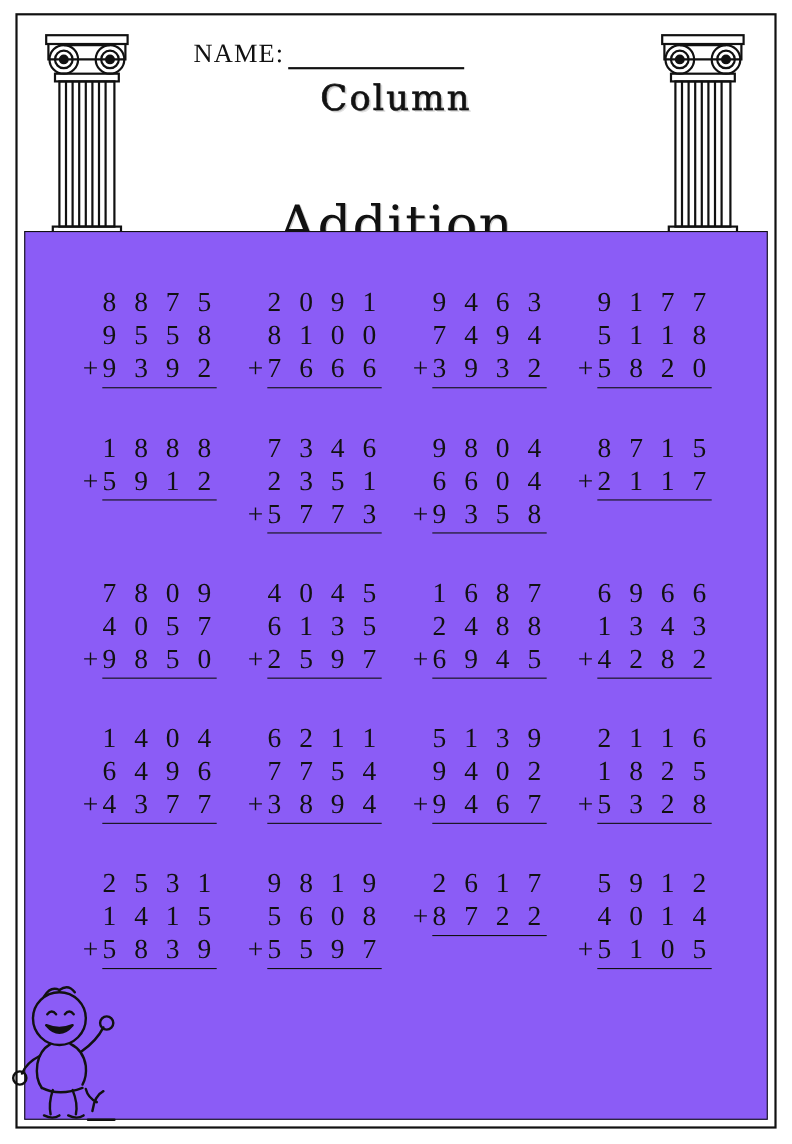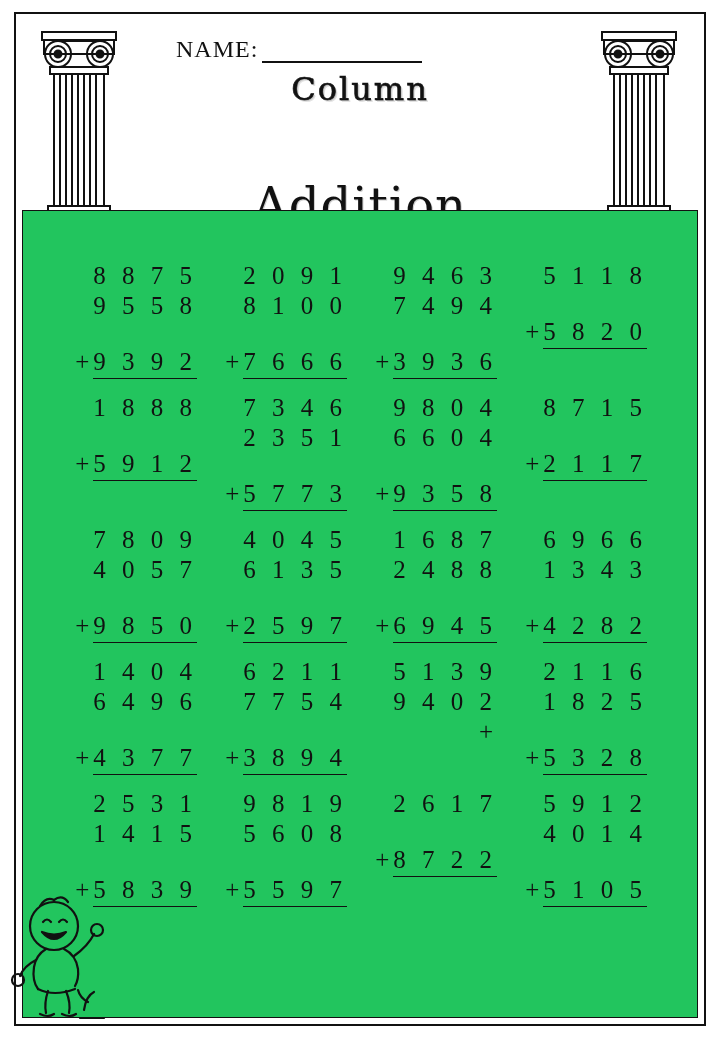--- a/index.html
+++ b/index.html
@@ -98,21 +98,21 @@
 
   
   .inner-frame {
     position: absolute;
     left: 22px;
     top: 210px;
     width: 676px;
     height: 808px;
     border: 1.5px solid #111;
     box-sizing: border-box;
-    background: #22c55e;
+    background: #8b5cf6;
   }
 
   .grid {
     position: absolute;
     left: 42px;
     top: 50px;
     width: 600px;
     display: grid;
     grid-template-columns: repeat(4, 150px);
     grid-auto-rows: 132px;
@@ -148,21 +148,20 @@
     font-size: 25px;
     color: #111;
     line-height: 30px;
     margin-right: 4px;
     padding-bottom: 2px;
   }
 
   .underlined {
     border-bottom: 1.5px solid #111;
     padding-bottom: 1px;
-    margin-top: 26px;
   }
   .mascot {
     position: absolute;
     left: 10px;
     top: 890px;
     width: 110px;
     height: 130px;
   }
 </style>
 </head>
@@ -257,24 +256,25 @@
         <div class="addend-row">
           <span class="plus">+</span>
           <span class="digits underlined">7 6 6 6</span>
         </div>
       </div>
       <div class="problem">
         <div class="digits">9 4 6 3</div>
         <div class="digits">7 4 9 4</div>
         <div class="addend-row">
           <span class="plus">+</span>
-          <span class="digits underlined">3 9 3 6</span>
-        </div>
-      </div>
-      <div class="problem">
+          <span class="digits underlined">3 9 3 2</span>
+        </div>
+      </div>
+      <div class="problem">
+        <div class="digits">9 1 7 7</div>
         <div class="digits">5 1 1 8</div>
         <div class="addend-row">
           <span class="plus">+</span>
           <span class="digits underlined">5 8 2 0</span>
         </div>
       </div>
 
       <div class="problem">
         <div class="digits">1 8 8 8</div>
         <div class="addend-row">
@@ -353,20 +353,21 @@
         <div class="addend-row">
           <span class="plus">+</span>
           <span class="digits underlined">3 8 9 4</span>
         </div>
       </div>
       <div class="problem">
         <div class="digits">5 1 3 9</div>
         <div class="digits">9 4 0 2</div>
         <div class="addend-row">
           <span class="plus">+</span>
+          <span class="digits underlined">9 4 6 7</span>
         </div>
       </div>
       <div class="problem">
         <div class="digits">2 1 1 6</div>
         <div class="digits">1 8 2 5</div>
         <div class="addend-row">
           <span class="plus">+</span>
           <span class="digits underlined">5 3 2 8</span>
         </div>
       </div>

